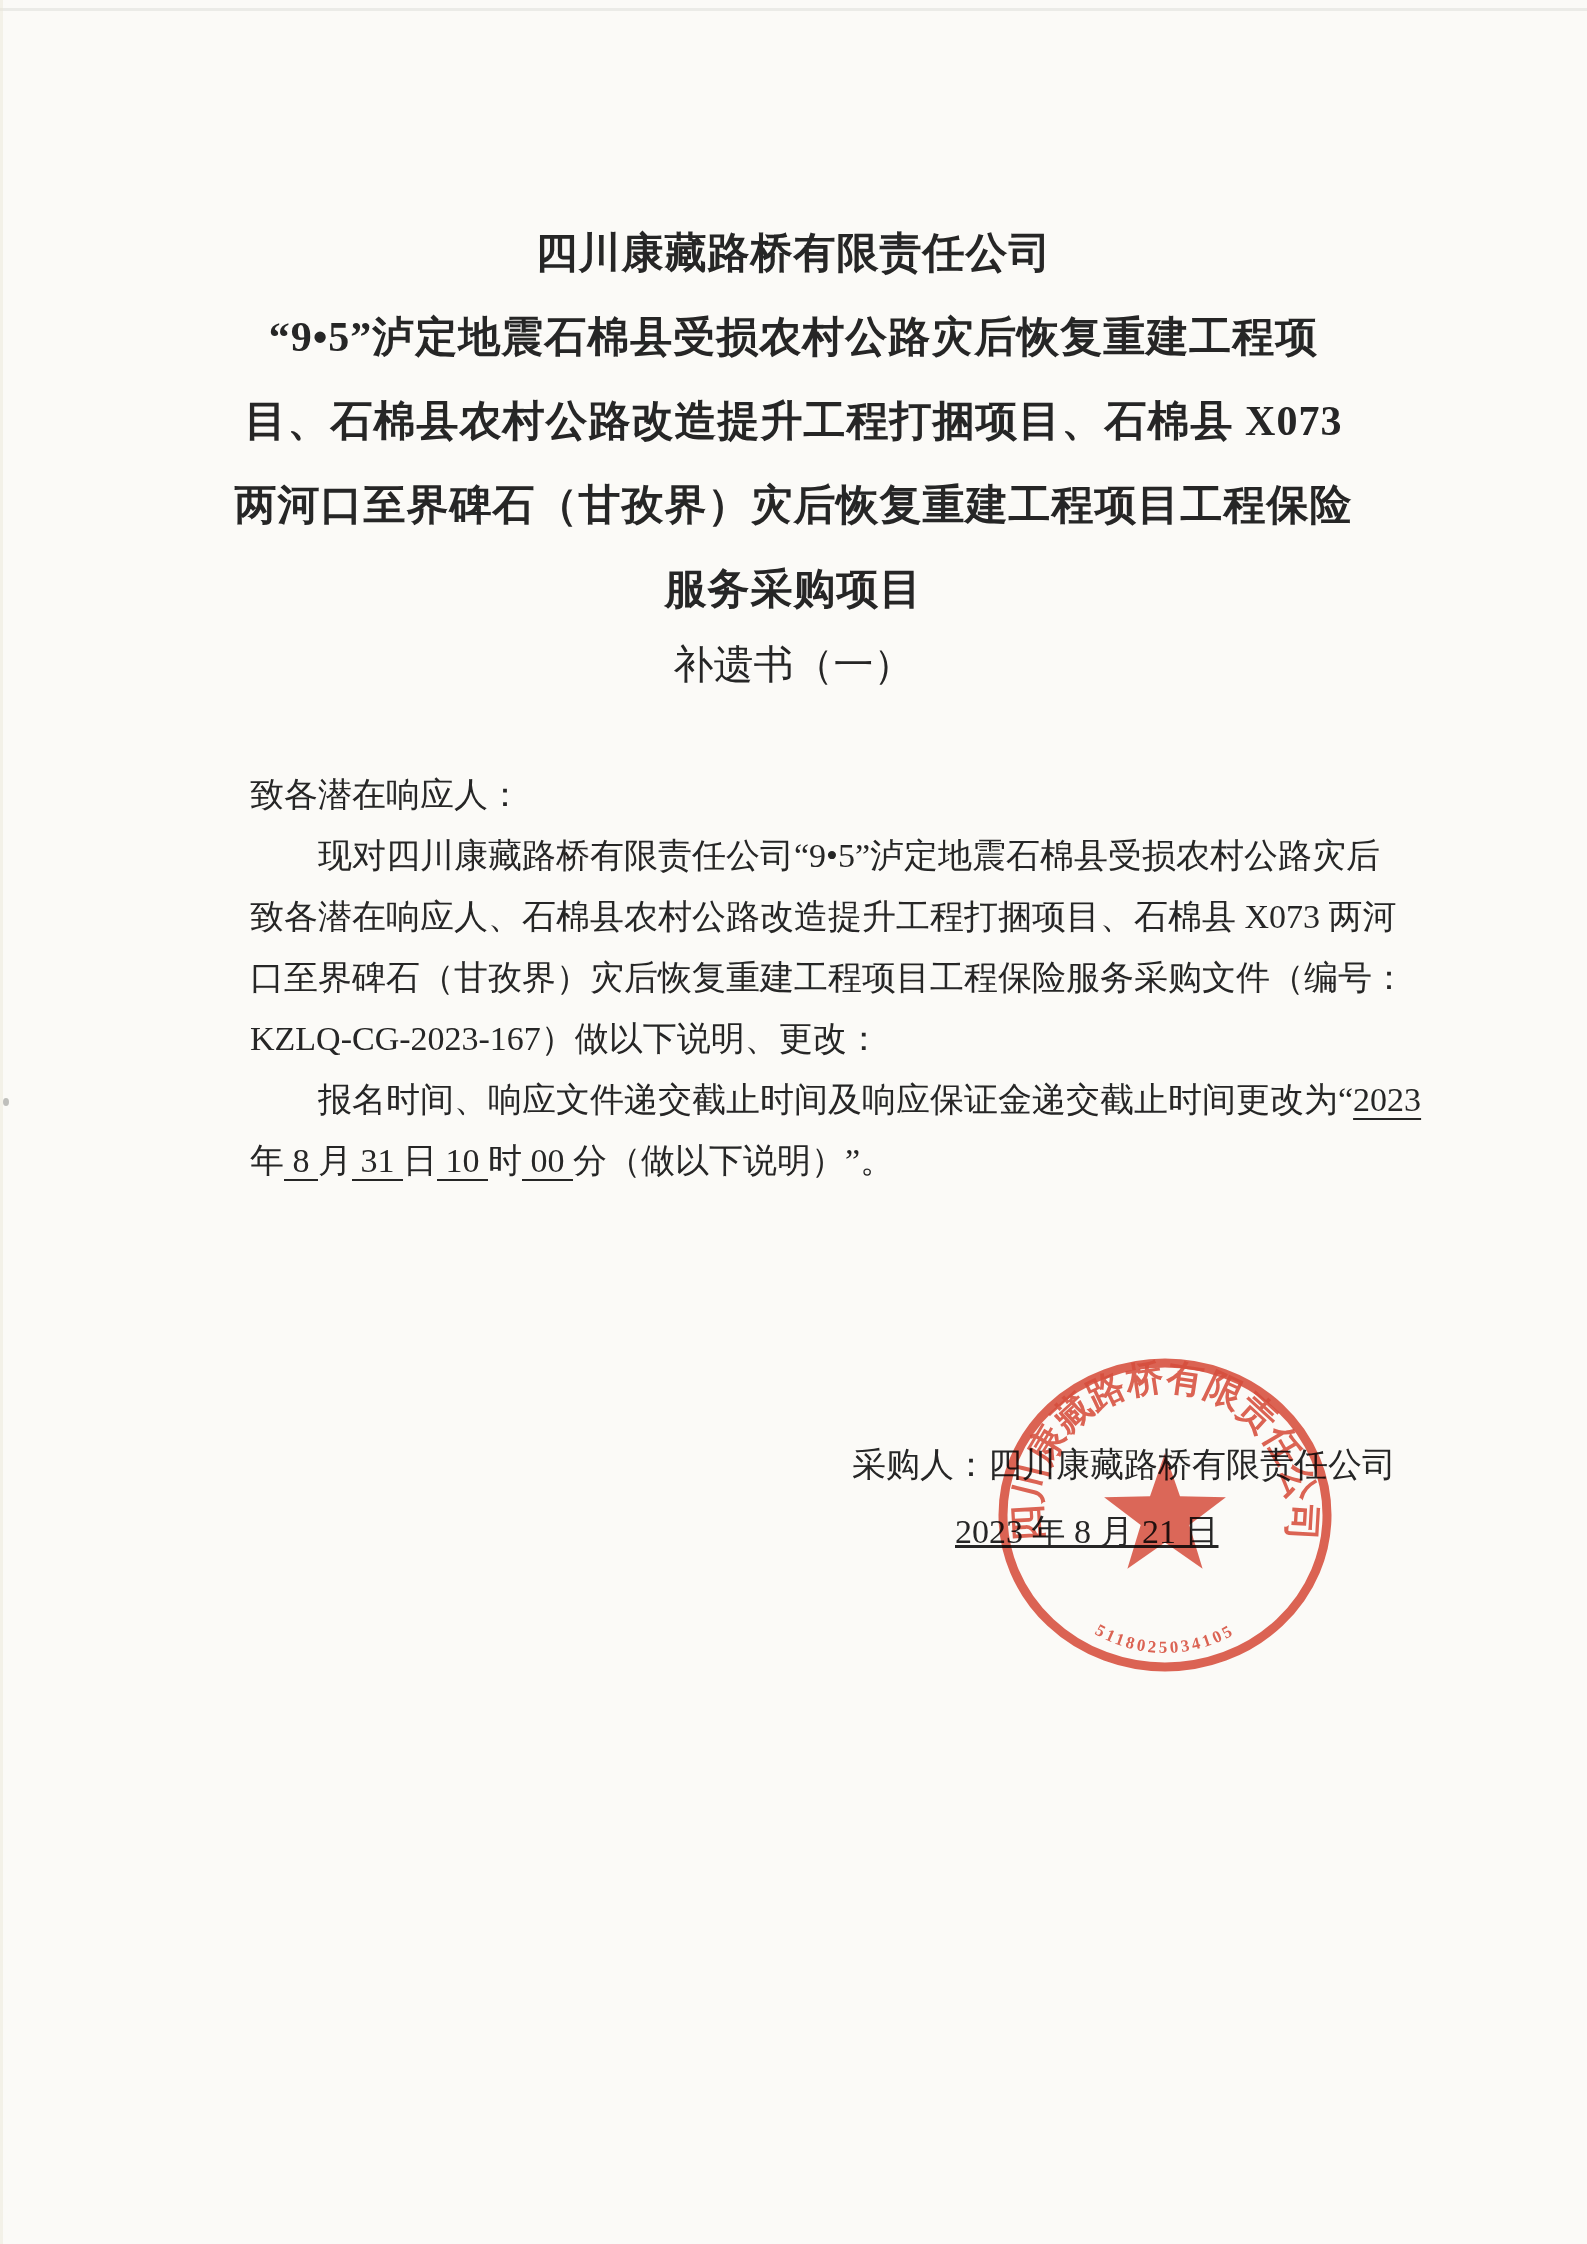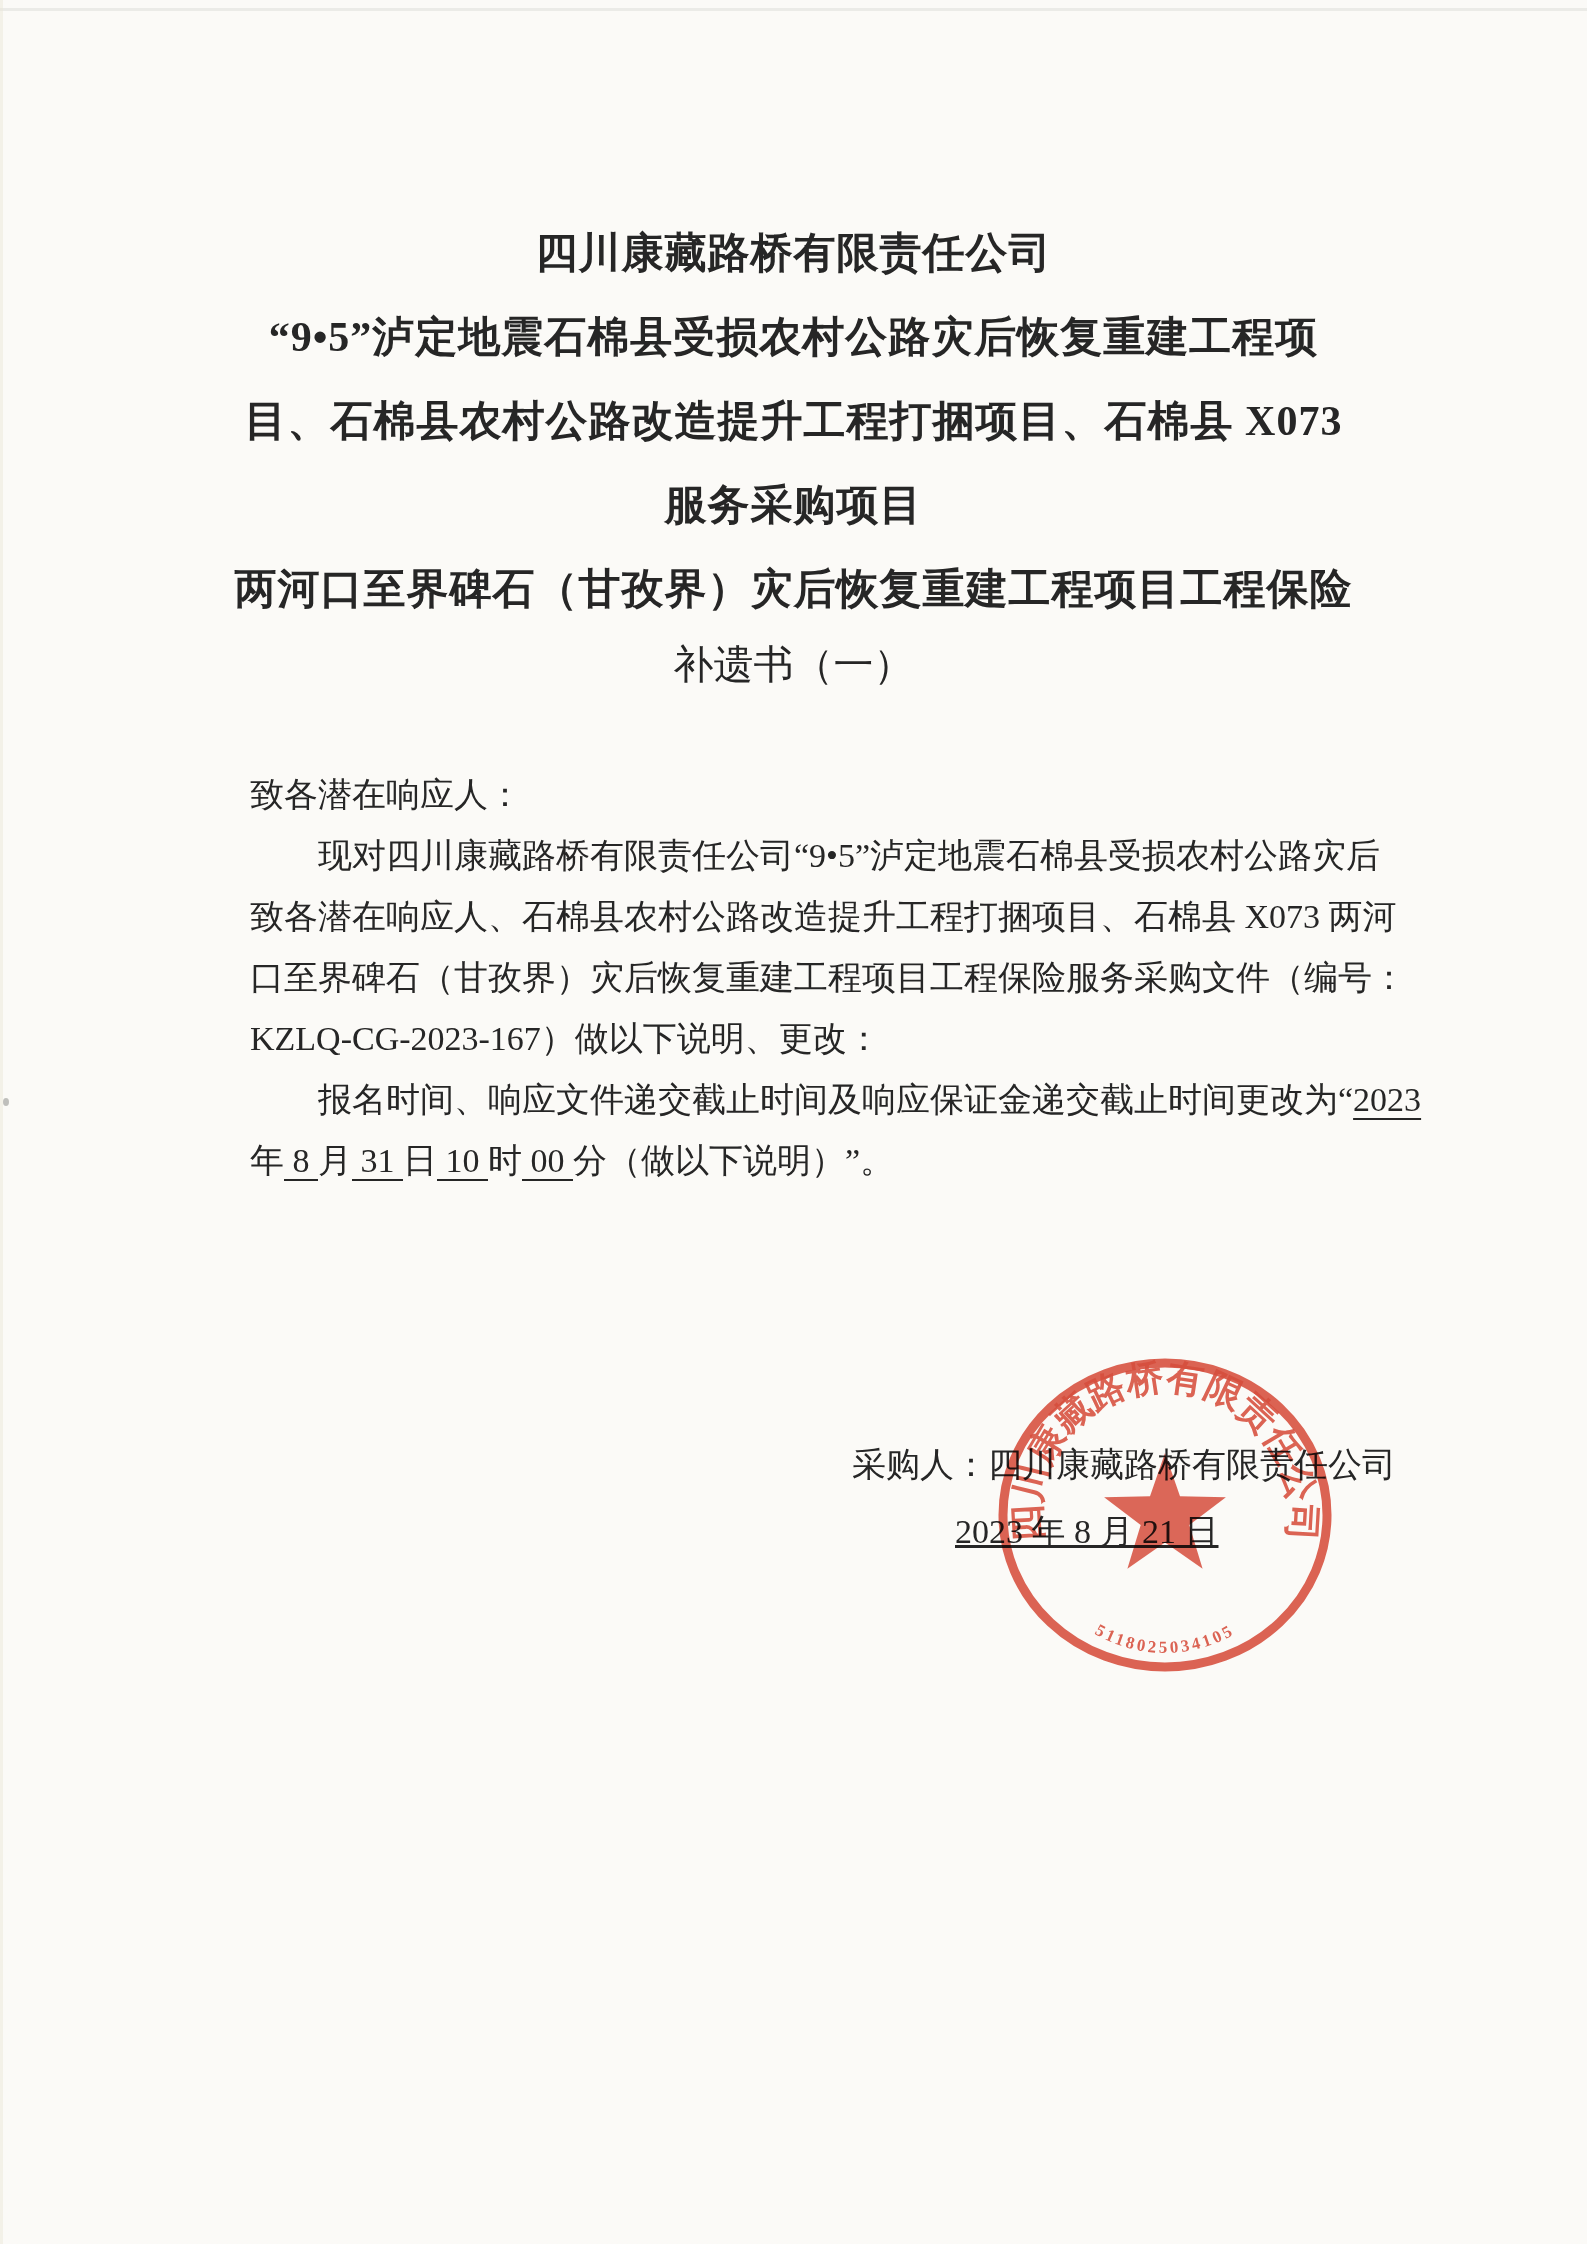--- a/index.html
+++ b/index.html
@@ -84,22 +84,22 @@
 <div class="page">
 
   <div class="scan-top-edge"></div>
   <div class="scan-left-edge"></div>
   <div class="scan-dot"></div>
 
   <div class="title-block">
     <div>四川康藏路桥有限责任公司</div>
     <div>“9•5”泸定地震石棉县受损农村公路灾后恢复重建工程项</div>
     <div>目、石棉县农村公路改造提升工程打捆项目、石棉县 X073</div>
+    <div>两河口至界碑石（甘孜界）灾后恢复重建工程项目工程保险</div>
     <div>服务采购项目</div>
-    <div>两河口至界碑石（甘孜界）灾后恢复重建工程项目工程保险</div>
   </div>
 
   <div class="subtitle">补遗书（一）</div>
 
   <div class="body-block">
     <div class="body-line">致各潜在响应人：</div>
 
     <div class="body-line indent">现对四川康藏路桥有限责任公司“9•5”泸定地震石棉县受损农村公路灾后</div>
     <div class="body-line">致各潜在响应人、石棉县农村公路改造提升工程打捆项目、石棉县 X073 两河</div>
     <div class="body-line">口至界碑石（甘孜界）灾后恢复重建工程项目工程保险服务采购文件（编号：</div>

